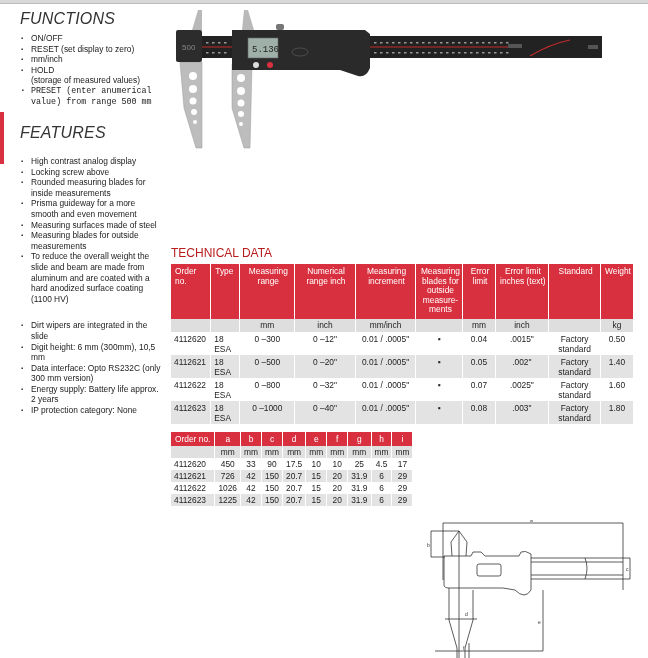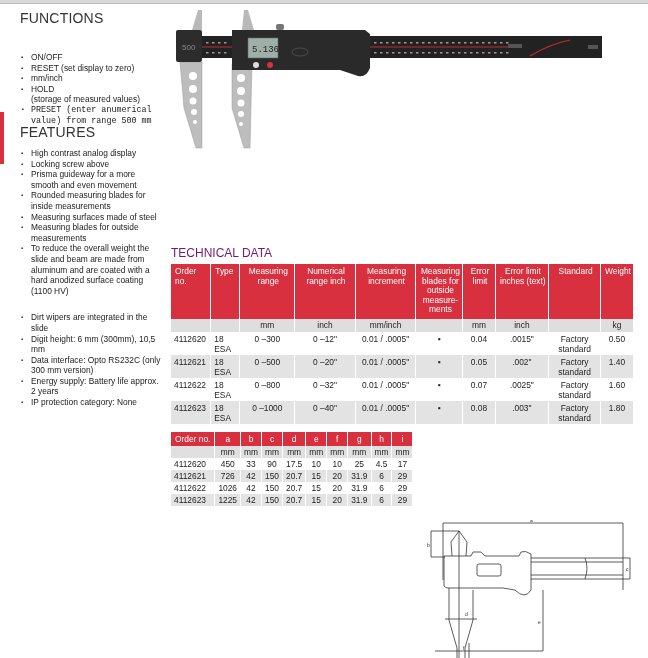--- a/index.html
+++ b/index.html
@@ -1,24 +1,24 @@
 <!DOCTYPE html>
 <html><head>
 <meta charset="utf-8">
 <style>
   * { box-sizing: border-box; margin: 0; padding: 0; }
   html, body { width: 648px; height: 658px; background: #ffffff; overflow: hidden; }
   body { position: relative; font-family: "Liberation Sans", sans-serif; color: #222; font-size: 9px; }
   .topbar { position: absolute; left: 0; top: 0; width: 648px; height: 4px; background: #d8d8d8; border-bottom: 1px solid #bbb; }
   .red-marker { position: absolute; left: 0; top: 112px; width: 4px; height: 52px; background: #d9303f; }
-  .sec-title { position: absolute; font-size: 14px; color: #333; letter-spacing: 0.2px; }
+  .sec-title { position: absolute; font-size: 16px; color: #333; letter-spacing: 0.2px; font-style: italic; }
   ul.bullets { position: absolute; list-style: none; font-size: 8.4px; line-height: 10.6px; color: #222; }
   ul.bullets li { position: relative; padding-left: 11px; }
   ul.bullets li::before { content: "▪"; position: absolute; left: 1px; top: 0; font-size: 6px; color: #333; }
-  .tech-title { position: absolute; left: 171px; top: 246px; font-size: 12px; color: #701a75; }
+  .tech-title { position: absolute; left: 171px; top: 246px; font-size: 12px; color: #b91c1c; }
   table { border-collapse: separate; border-spacing: 1px 0; font-size: 8.4px; }
   .tbl1 { position: absolute; left: 170px; top: 264px; width: 464px; }
   .tbl1 th { background: #d9303f; color: #fff; font-weight: normal; vertical-align: top; padding: 3px 2px 2px 4px; line-height: 9.5px; height: 55px; }
   .tbl1 td { padding: 1px 3px; line-height: 9.5px; }
   .tbl1 tr.units td { background: #dedede; text-align: center; height: 13px; }
   .tbl1 tr.r td { height: 22px; vertical-align: top; padding-top: 3px; }
   .tbl1 tr.alt td { background: #e3e3e3; }
   .c { text-align: center; }
   .tbl2 { position: absolute; left: 170px; top: 432px; }
   .tbl2 th { background: #d9303f; color: #fff; font-weight: normal; padding: 2px 4px; line-height: 10px; text-align: center; }
@@ -31,34 +31,34 @@
   .diagram { position: absolute; left: 425px; top: 520px; }
 </style>
 </head>
 <body>
 
 <div class="topbar"></div>
 <div class="red-marker"></div>
 
 <div class="sec-title" style="left:20px;top:10px;">FUNCTIONS</div>
 <ul class="bullets" id="functions-list" style="left:20px;top:33px;width:150px;">
-    <li style="white-space: pre-line; margin-top: 19px;">ON/OFF</li>
+    <li style="white-space: pre-line;">ON/OFF</li>
     <li style="white-space: pre-line;">RESET (set display to zero)</li>
     <li style="white-space: pre-line;">mm/inch</li>
     <li style="white-space: pre-line;">HOLD
 (storage of measured values)</li>
     <li style="white-space: pre-line; font-family: Liberation Mono, monospace;">PRESET (enter anumerical value) from range 500 mm</li>
   </ul>
 
 <div class="sec-title" style="left:20px;top:124px;">FEATURES</div>
-<ul class="bullets" id="features-list" style="left:20px;top:148px;width:145px;">
+<ul class="bullets" id="features-list" style="left:20px;top:156px;width:145px;">
     <li style="white-space: pre-line;">High contrast analog display</li>
     <li style="white-space: pre-line;">Locking screw above</li>
+    <li style="white-space: pre-line;">Rounded measuring blades for inside measurements</li>
     <li style="white-space: pre-line;">Prisma guideway for a more smooth and even movement</li>
-    <li style="white-space: pre-line;">Rounded measuring blades for inside measurements</li>
     <li style="white-space: pre-line;">Measuring surfaces made of steel</li>
     <li style="white-space: pre-line;">Measuring blades for outside measurements</li>
     <li style="white-space: pre-line;">To reduce the overall weight the slide and beam are made from aluminum and are coated with a hard anodized surface coating (1100 HV)</li>
     <li style="white-space: pre-line; margin-top: 16px;">Dirt wipers are integrated in the slide</li>
     <li style="white-space: pre-line;">Digit height: 6 mm (300mm), 10,5 mm</li>
     <li style="white-space: pre-line;">Data interface: Opto RS232C (only 300 mm version)</li>
     <li style="white-space: pre-line;">Energy supply: Battery life approx. 2 years</li>
     <li style="white-space: pre-line;">IP protection category: None</li>
   </ul>
 

